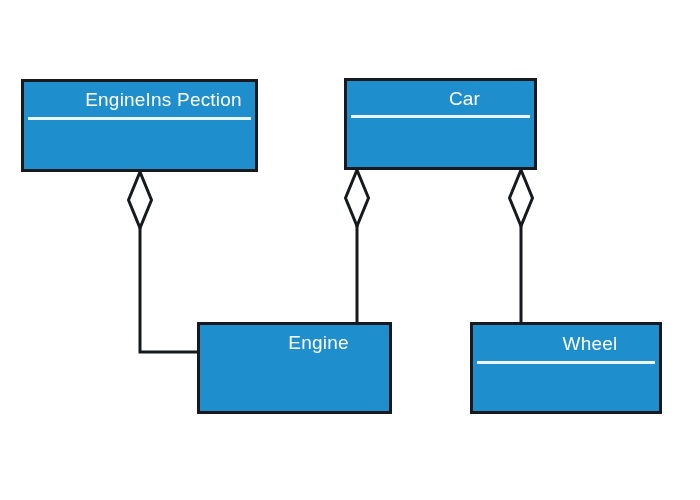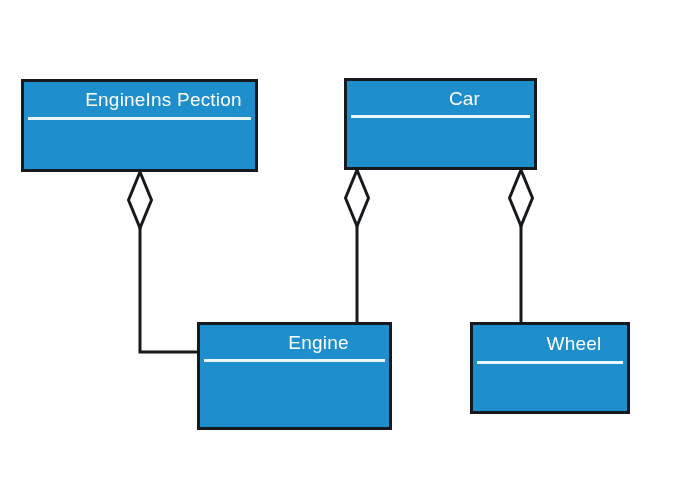--- a/index.html
+++ b/index.html
@@ -97,29 +97,29 @@
   </div>
 
   <div class="uml-class" style="left:344px; top:78px; width:193px; height:92px;justify-content:center;">
     <div class="uml-title-row" style="height:34px;">
       <span class="uml-title">Car</span>
     </div>
     <div class="uml-divider"></div>
     <div class="uml-attrs"></div>
   </div>
 
-  <div class="uml-class" style="left:197px; top:322px; width:195px; height:108px;">
+  <div class="uml-class" style="left:197px; top:322px; width:195px; height:92px;align-items:center;">
     <div class="uml-title-row" style="height:34px;">
       <span class="uml-title">Engine</span>
     </div>
     <div class="uml-divider"></div>
     <div class="uml-attrs"></div>
   </div>
 
-  <div class="uml-class" style="left:470px; top:322px; width:160px; height:92px;">
+  <div class="uml-class" style="left:470px; top:322px; width:192px; height:92px;">
     <div class="uml-title-row" style="height:36px;">
       <span class="uml-title">Wheel</span>
     </div>
     <div class="uml-divider"></div>
     <div class="uml-attrs"></div>
   </div>
 
 </div>
 
 </body></html>

